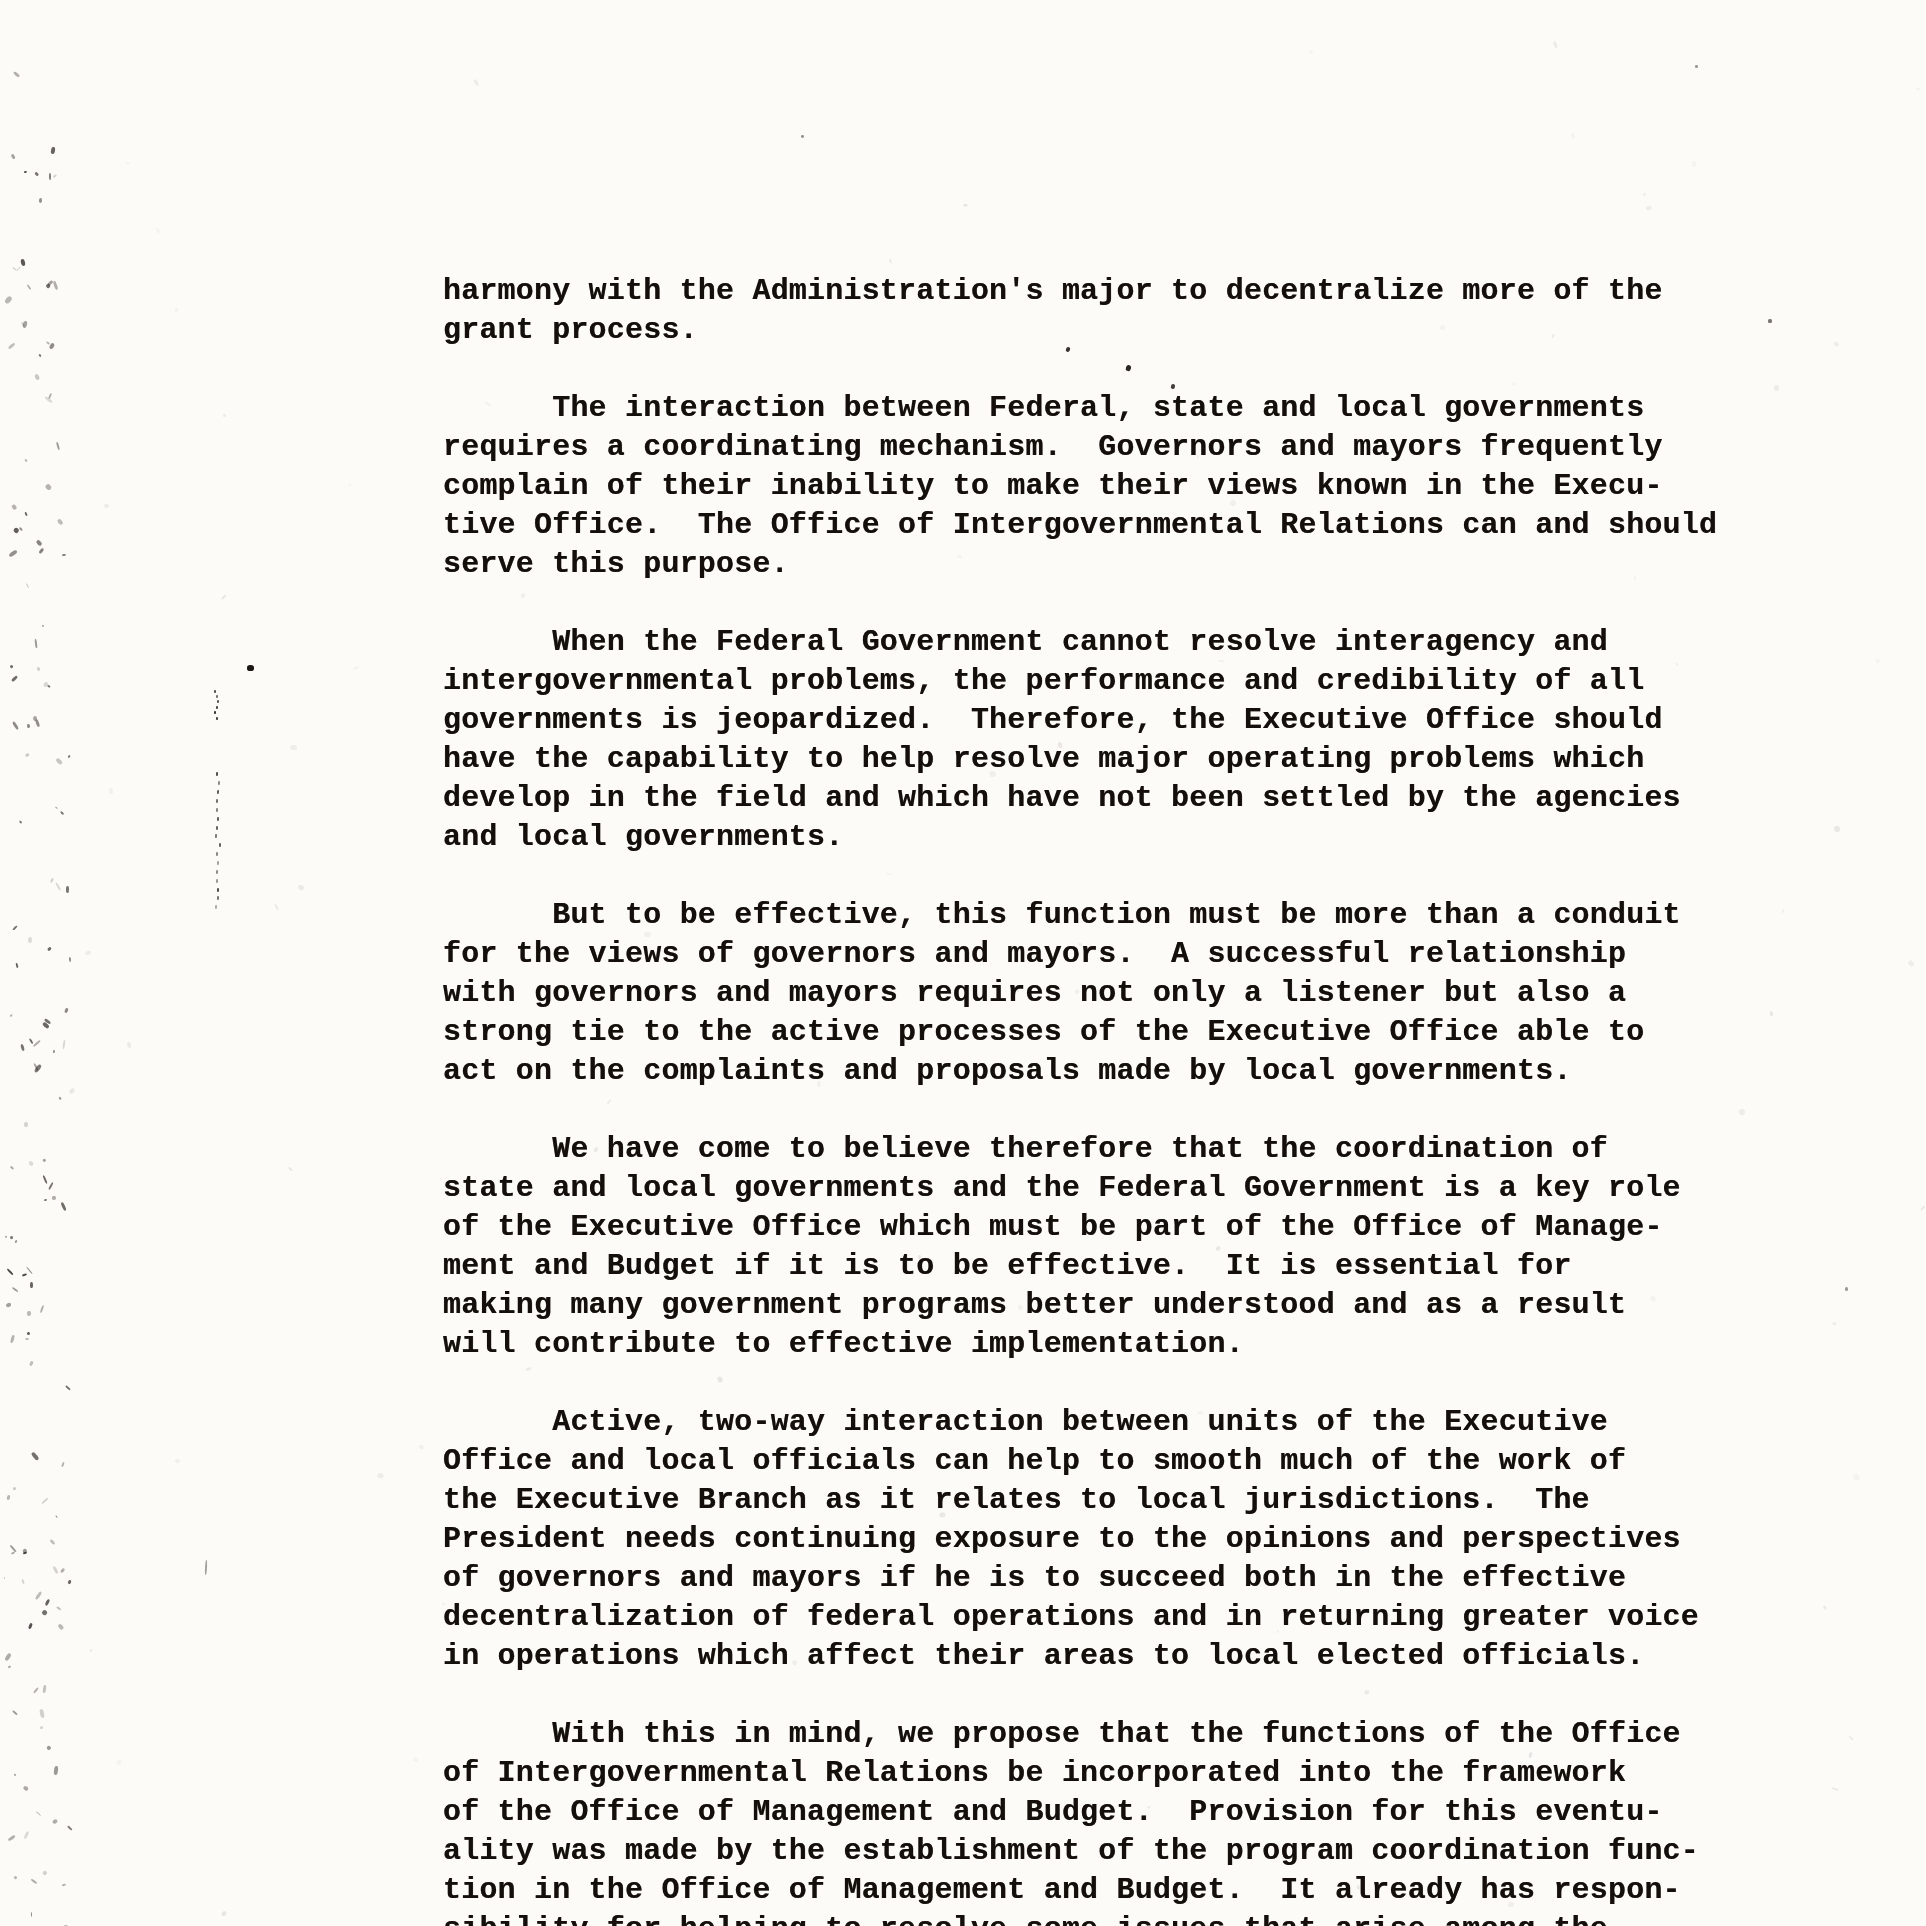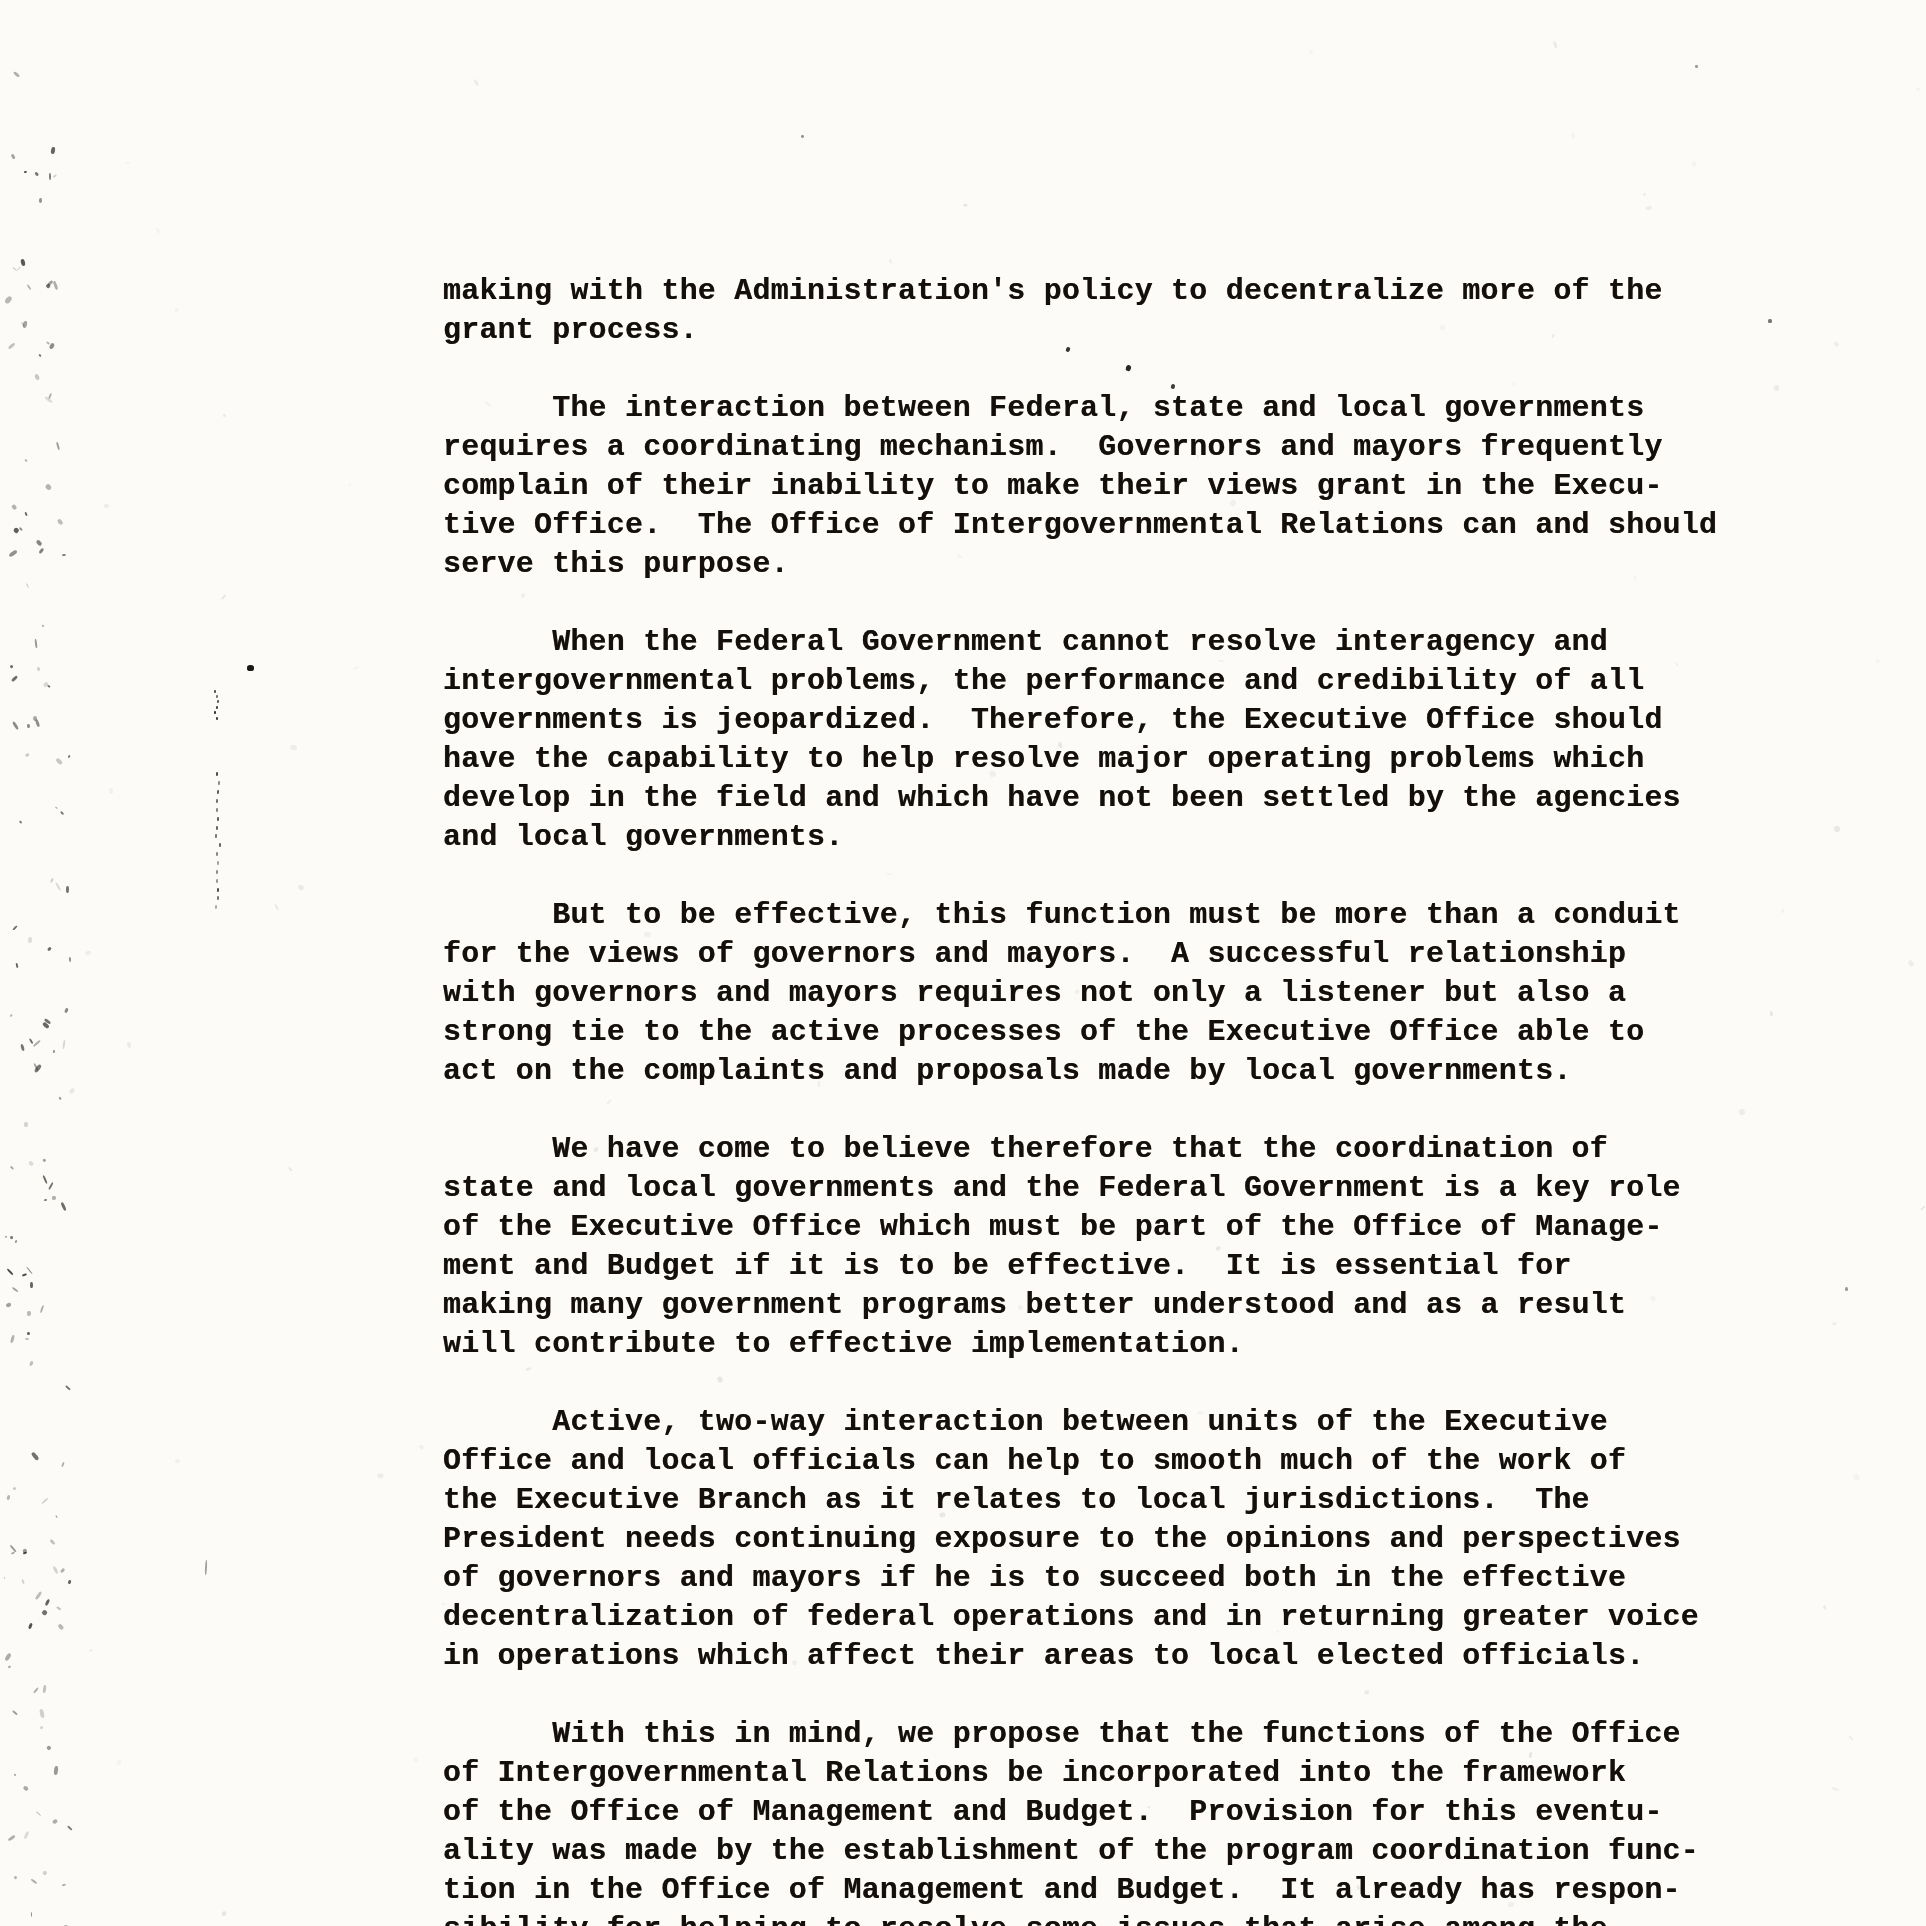--- a/index.html
+++ b/index.html
@@ -30,25 +30,25 @@
   }
   .text-block p + p { margin-top: 39px; }
   .spk { position: absolute; border-radius: 45%; }
 </style>
 </head>
 <body>
 
 <div class="page">
 
   <div class="text-block">
-    <p>making with the Administration's policy to decentralize more of the
+    <p>harmony with the Administration's major to decentralize more of the
 grant process.</p>
     <p>      The interaction between Federal, state and local governments
 requires a coordinating mechanism.  Governors and mayors frequently
-complain of their inability to make their views grant in the Execu-
+complain of their inability to make their views known in the Execu-
 tive Office.  The Office of Intergovernmental Relations can and should
 serve this purpose.</p>
     <p>      When the Federal Government cannot resolve interagency and
 intergovernmental problems, the performance and credibility of all
 governments is jeopardized.  Therefore, the Executive Office should
 have the capability to help resolve major operating problems which
 develop in the field and which have not been settled by the agencies
 and local governments.</p>
     <p>      But to be effective, this function must be more than a conduit
 for the views of governors and mayors.  A successful relationship

